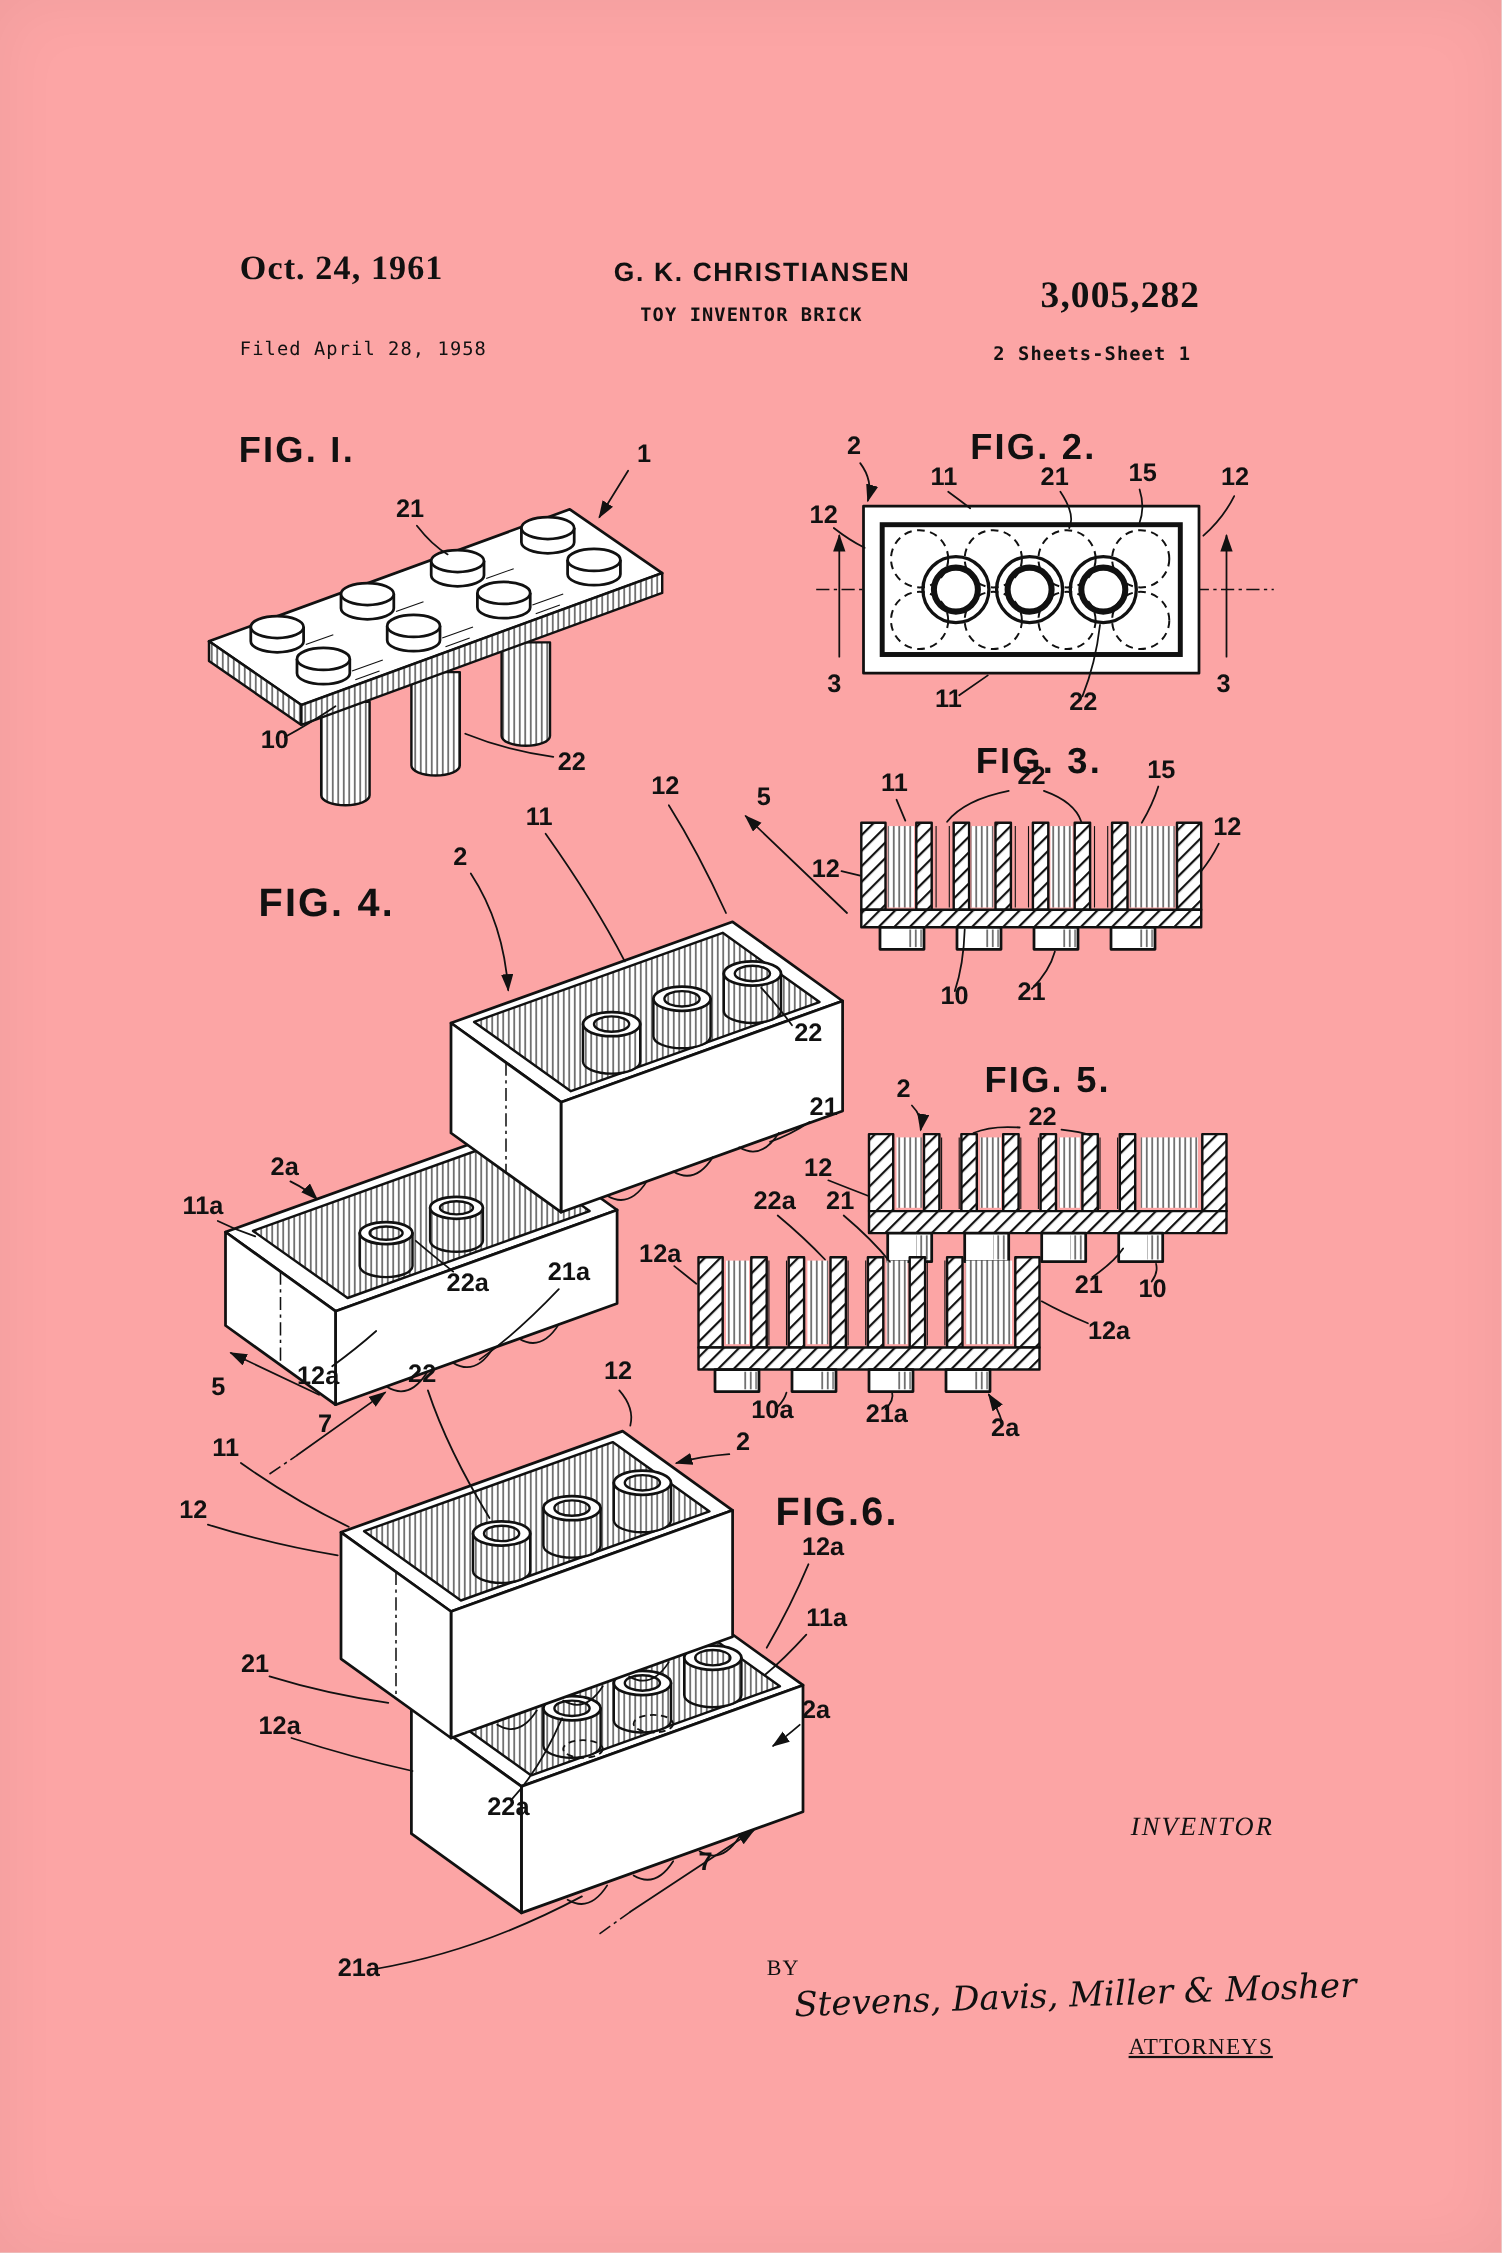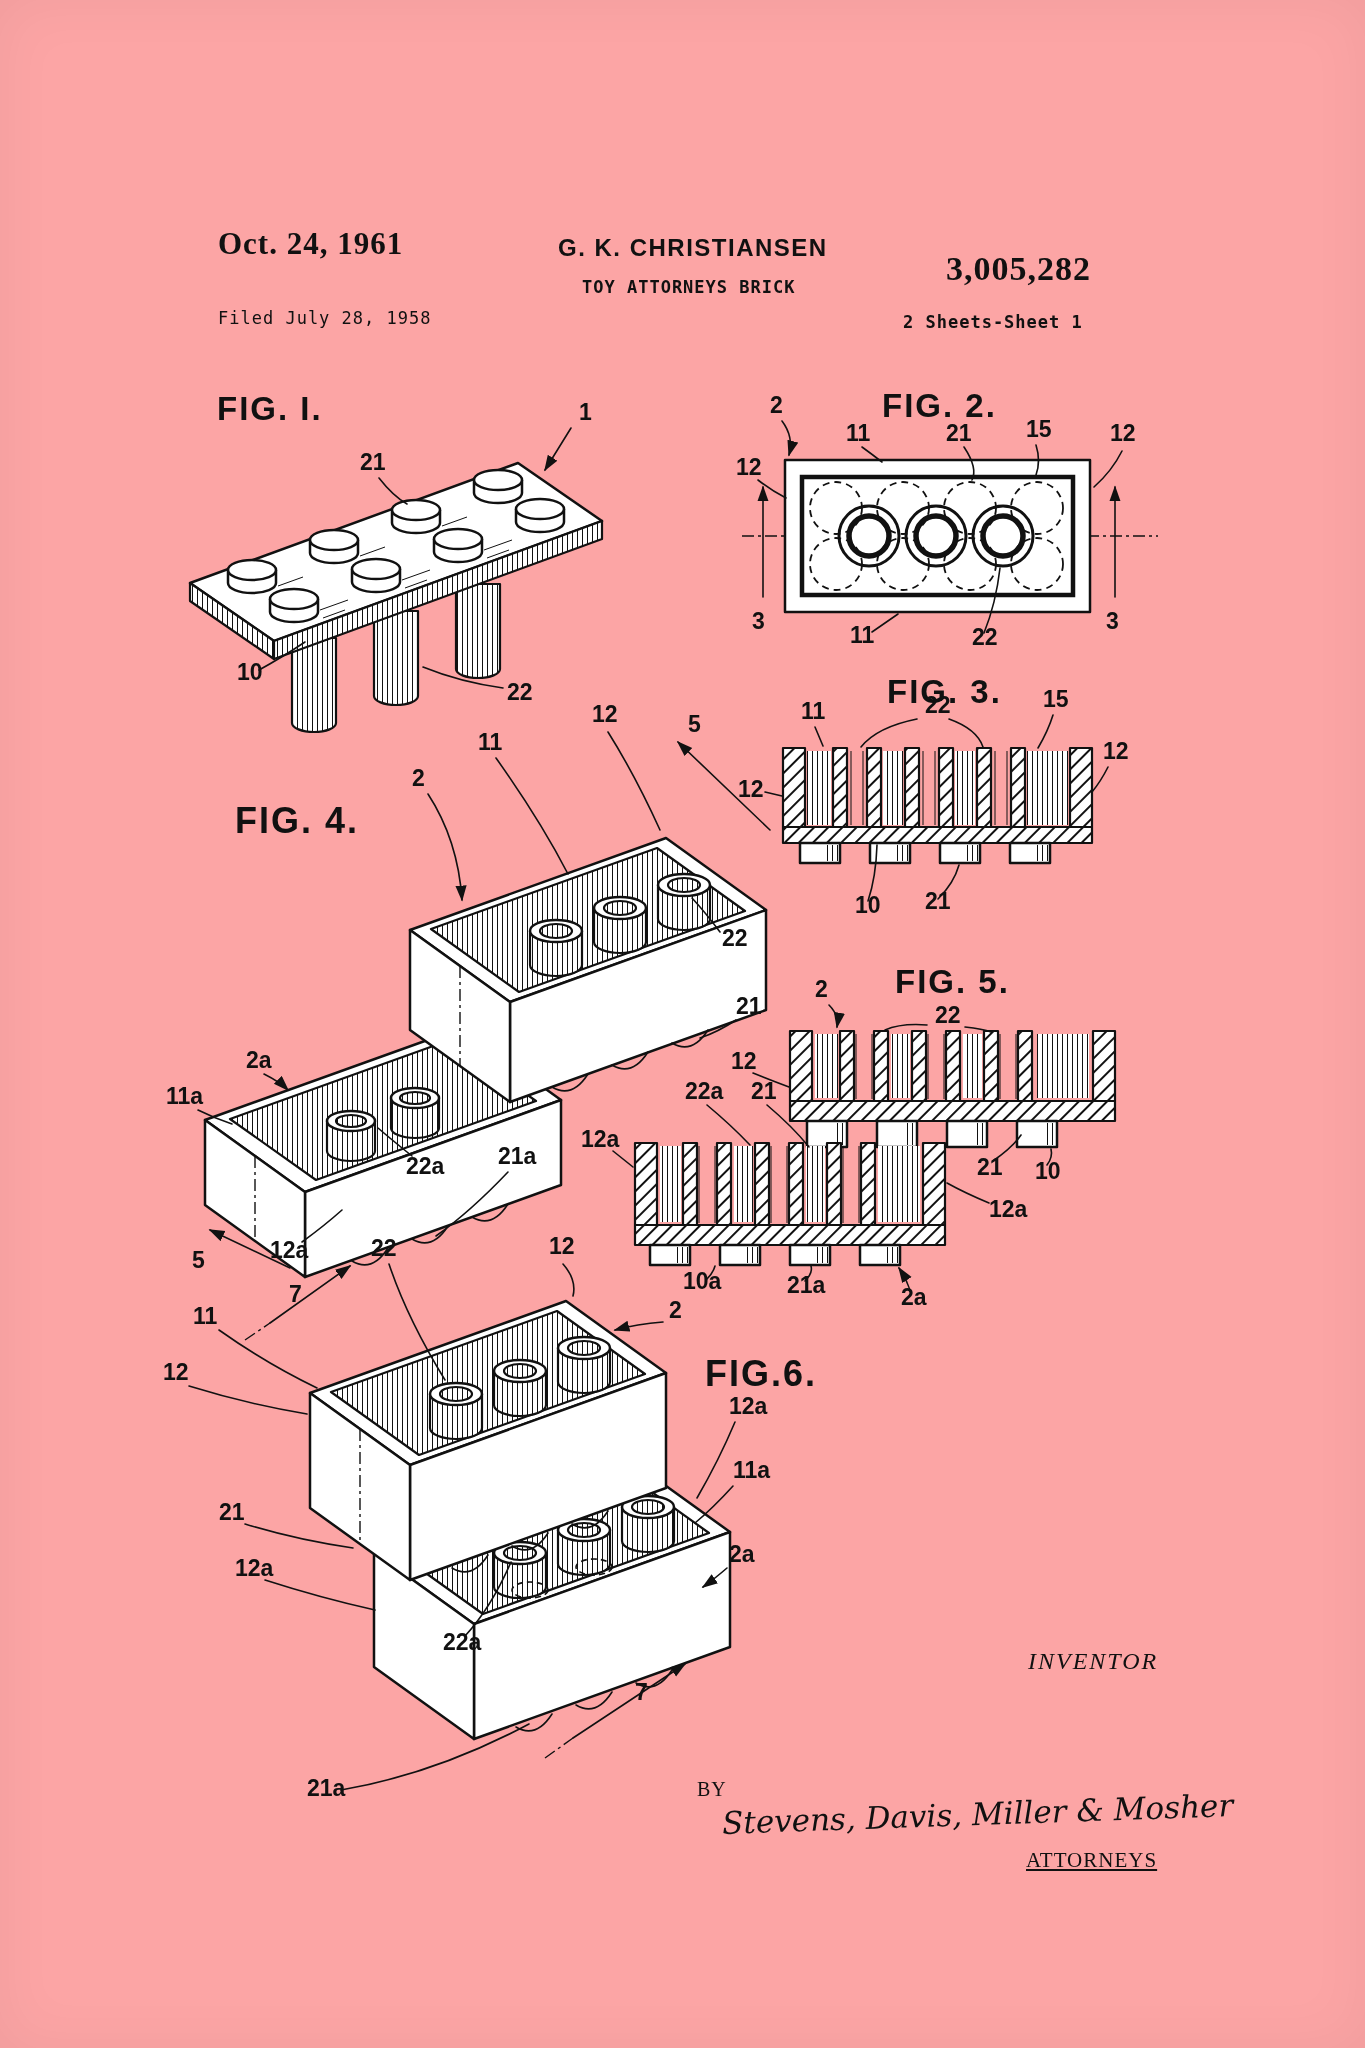--- a/index.html
+++ b/index.html
@@ -32,22 +32,22 @@
   .dd{stroke:#111;stroke-width:1.4;fill:none;stroke-dasharray:12 4 3 4;}
 </style>
 </head>
 <body>
 
 <div class="page">
 
   <div class="abs h-date">Oct. 24, 1961</div>
   <div class="abs h-applicant">G. K. CHRISTIANSEN</div>
   <div class="abs h-number">3,005,282</div>
-  <div class="abs h-title">TOY ATTORNEYS BRICK</div>
-  <div class="abs h-filed">Filed July 28, 1958</div>
+  <div class="abs h-title">TOY INVENTOR BRICK</div>
+  <div class="abs h-filed">Filed April 28, 1958</div>
   <div class="abs h-sheet">2 Sheets-Sheet 1</div>
 
   <svg style="left:155px;top:378px" width="450" height="380" viewBox="0 0 450 380">
     <defs>
       <pattern id="f1v" patternUnits="userSpaceOnUse" width="5" height="5">
         <rect width="5" height="5" fill="#fff"></rect>
           <line x1="2.5" y1="0" x2="2.5" y2="5" stroke="#111" stroke-width="1"></line>
       </pattern>
       <marker id="f1m" markerWidth="11" markerHeight="8" refX="9" refY="3.5" orient="auto">
           <path d="M0,0 L10,3.5 L0,7 Z" fill="#111"></path>

